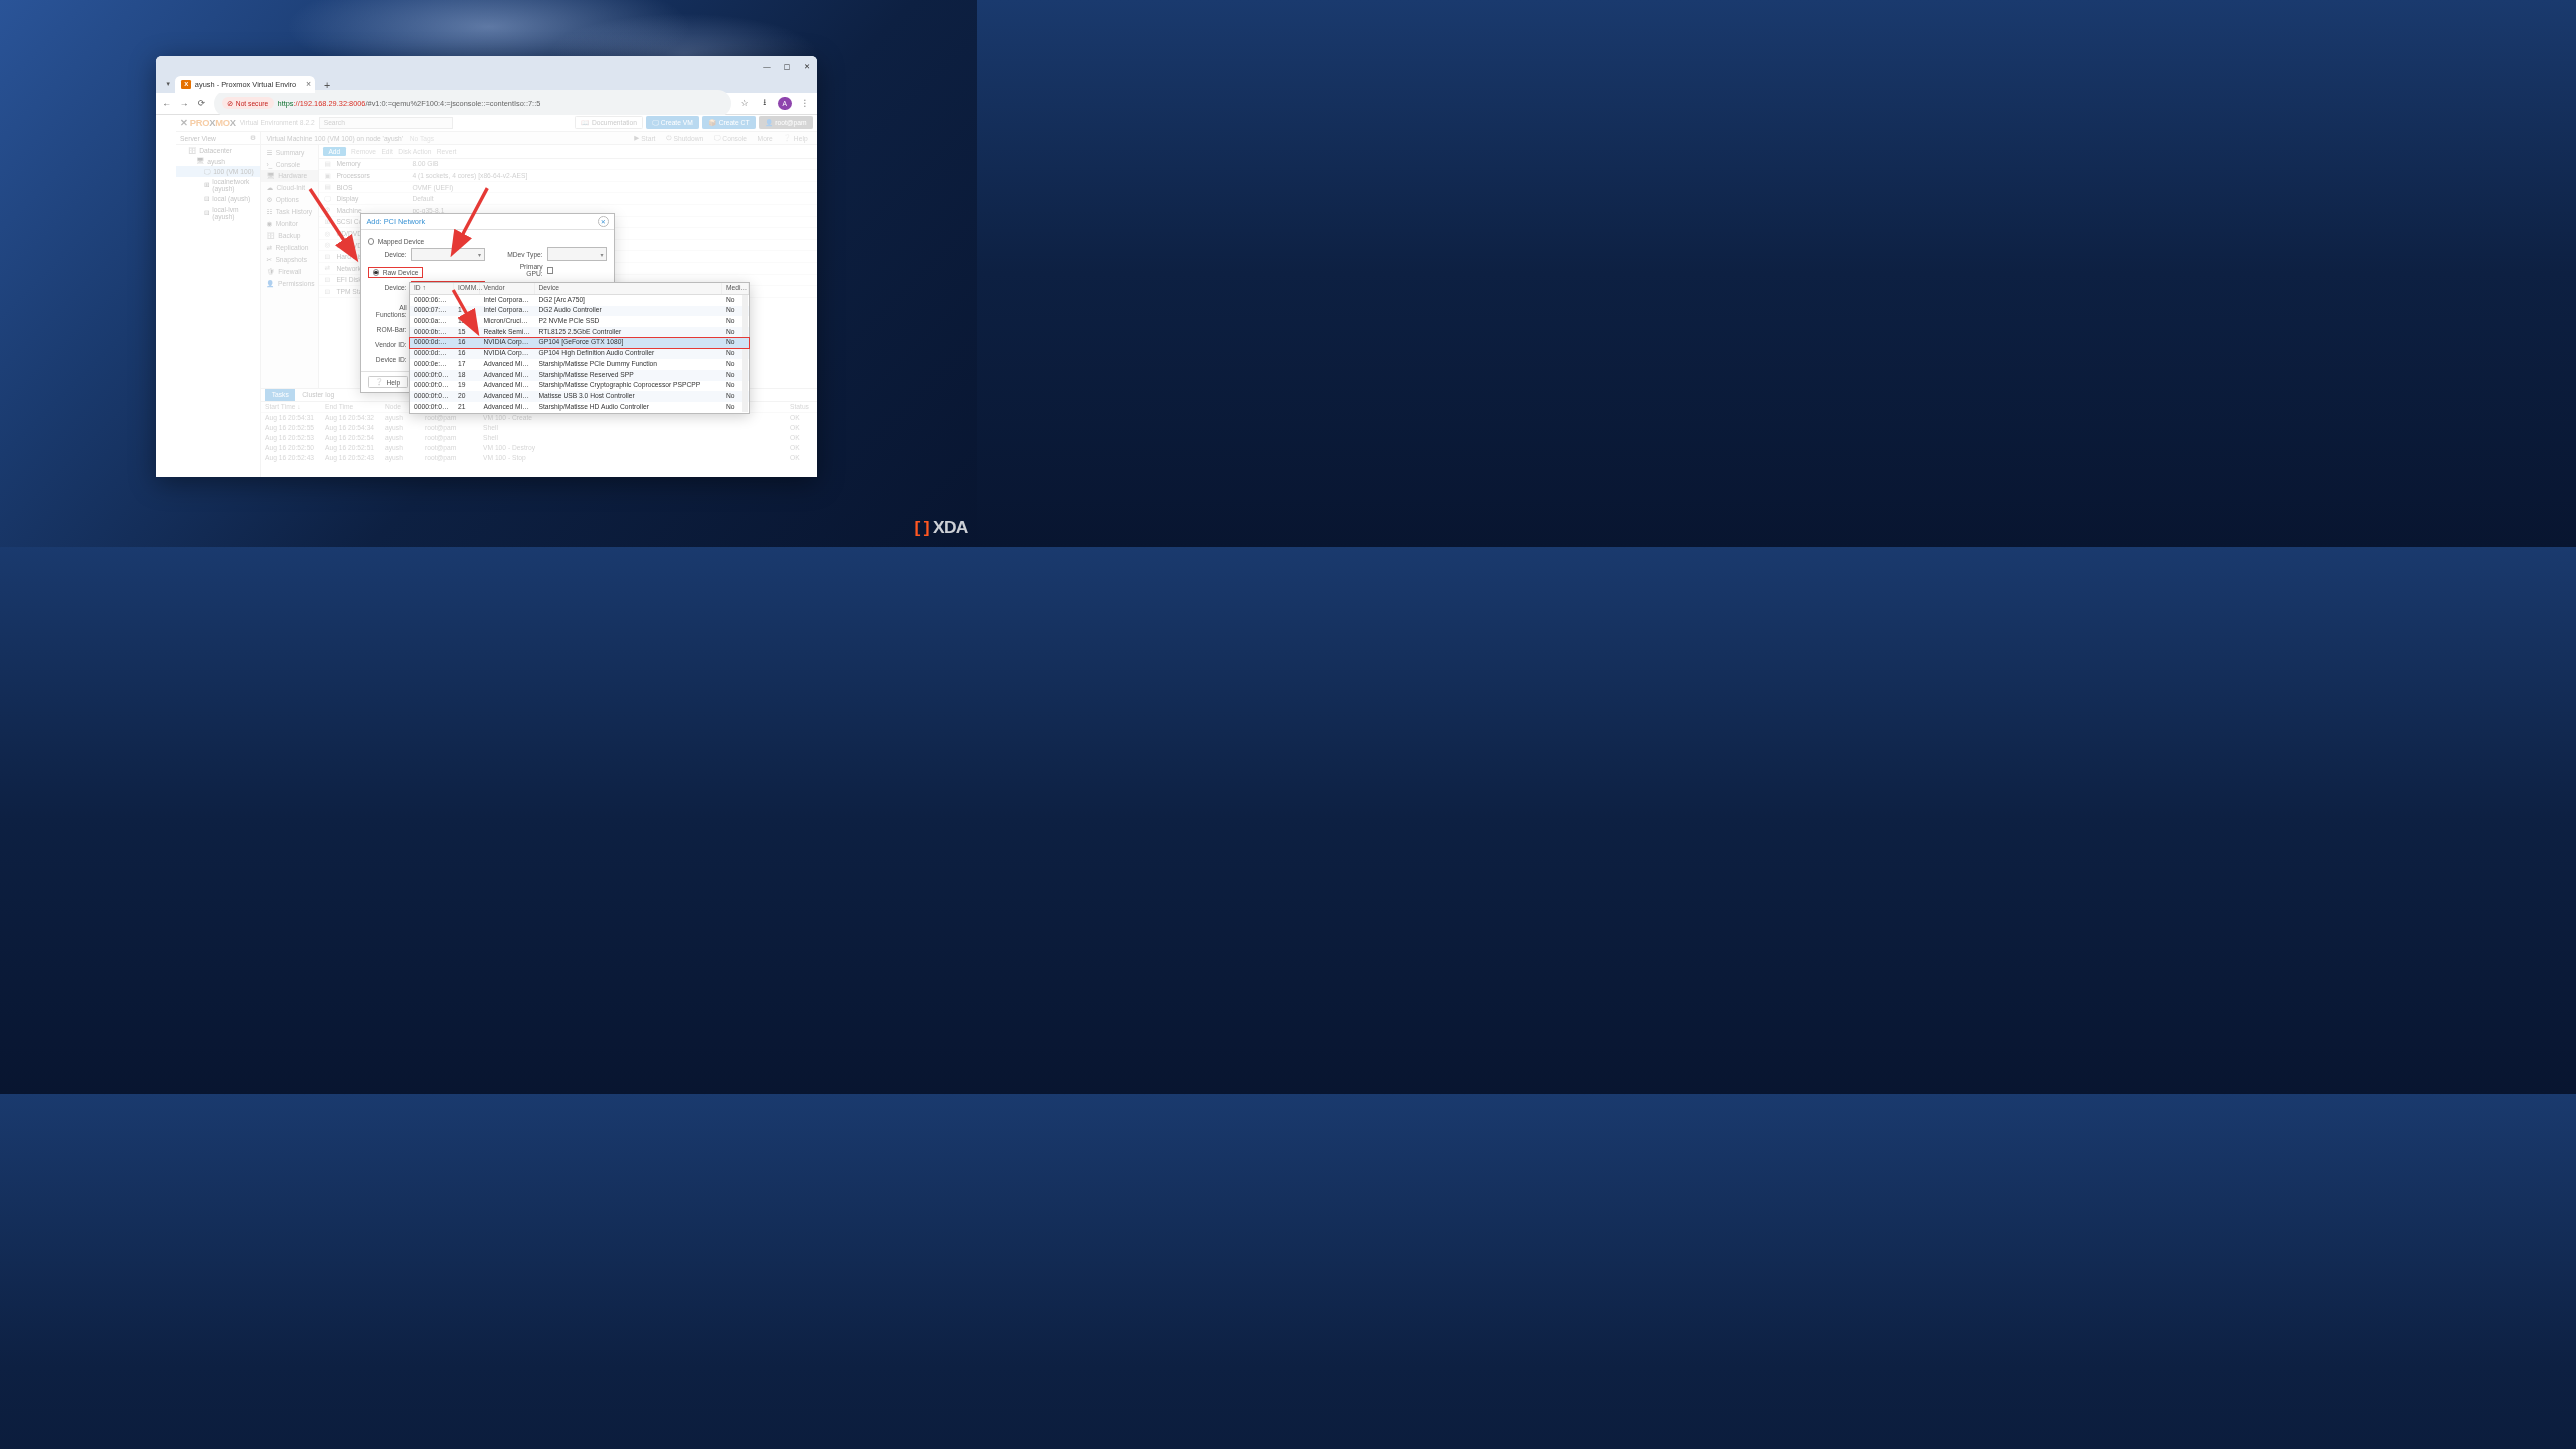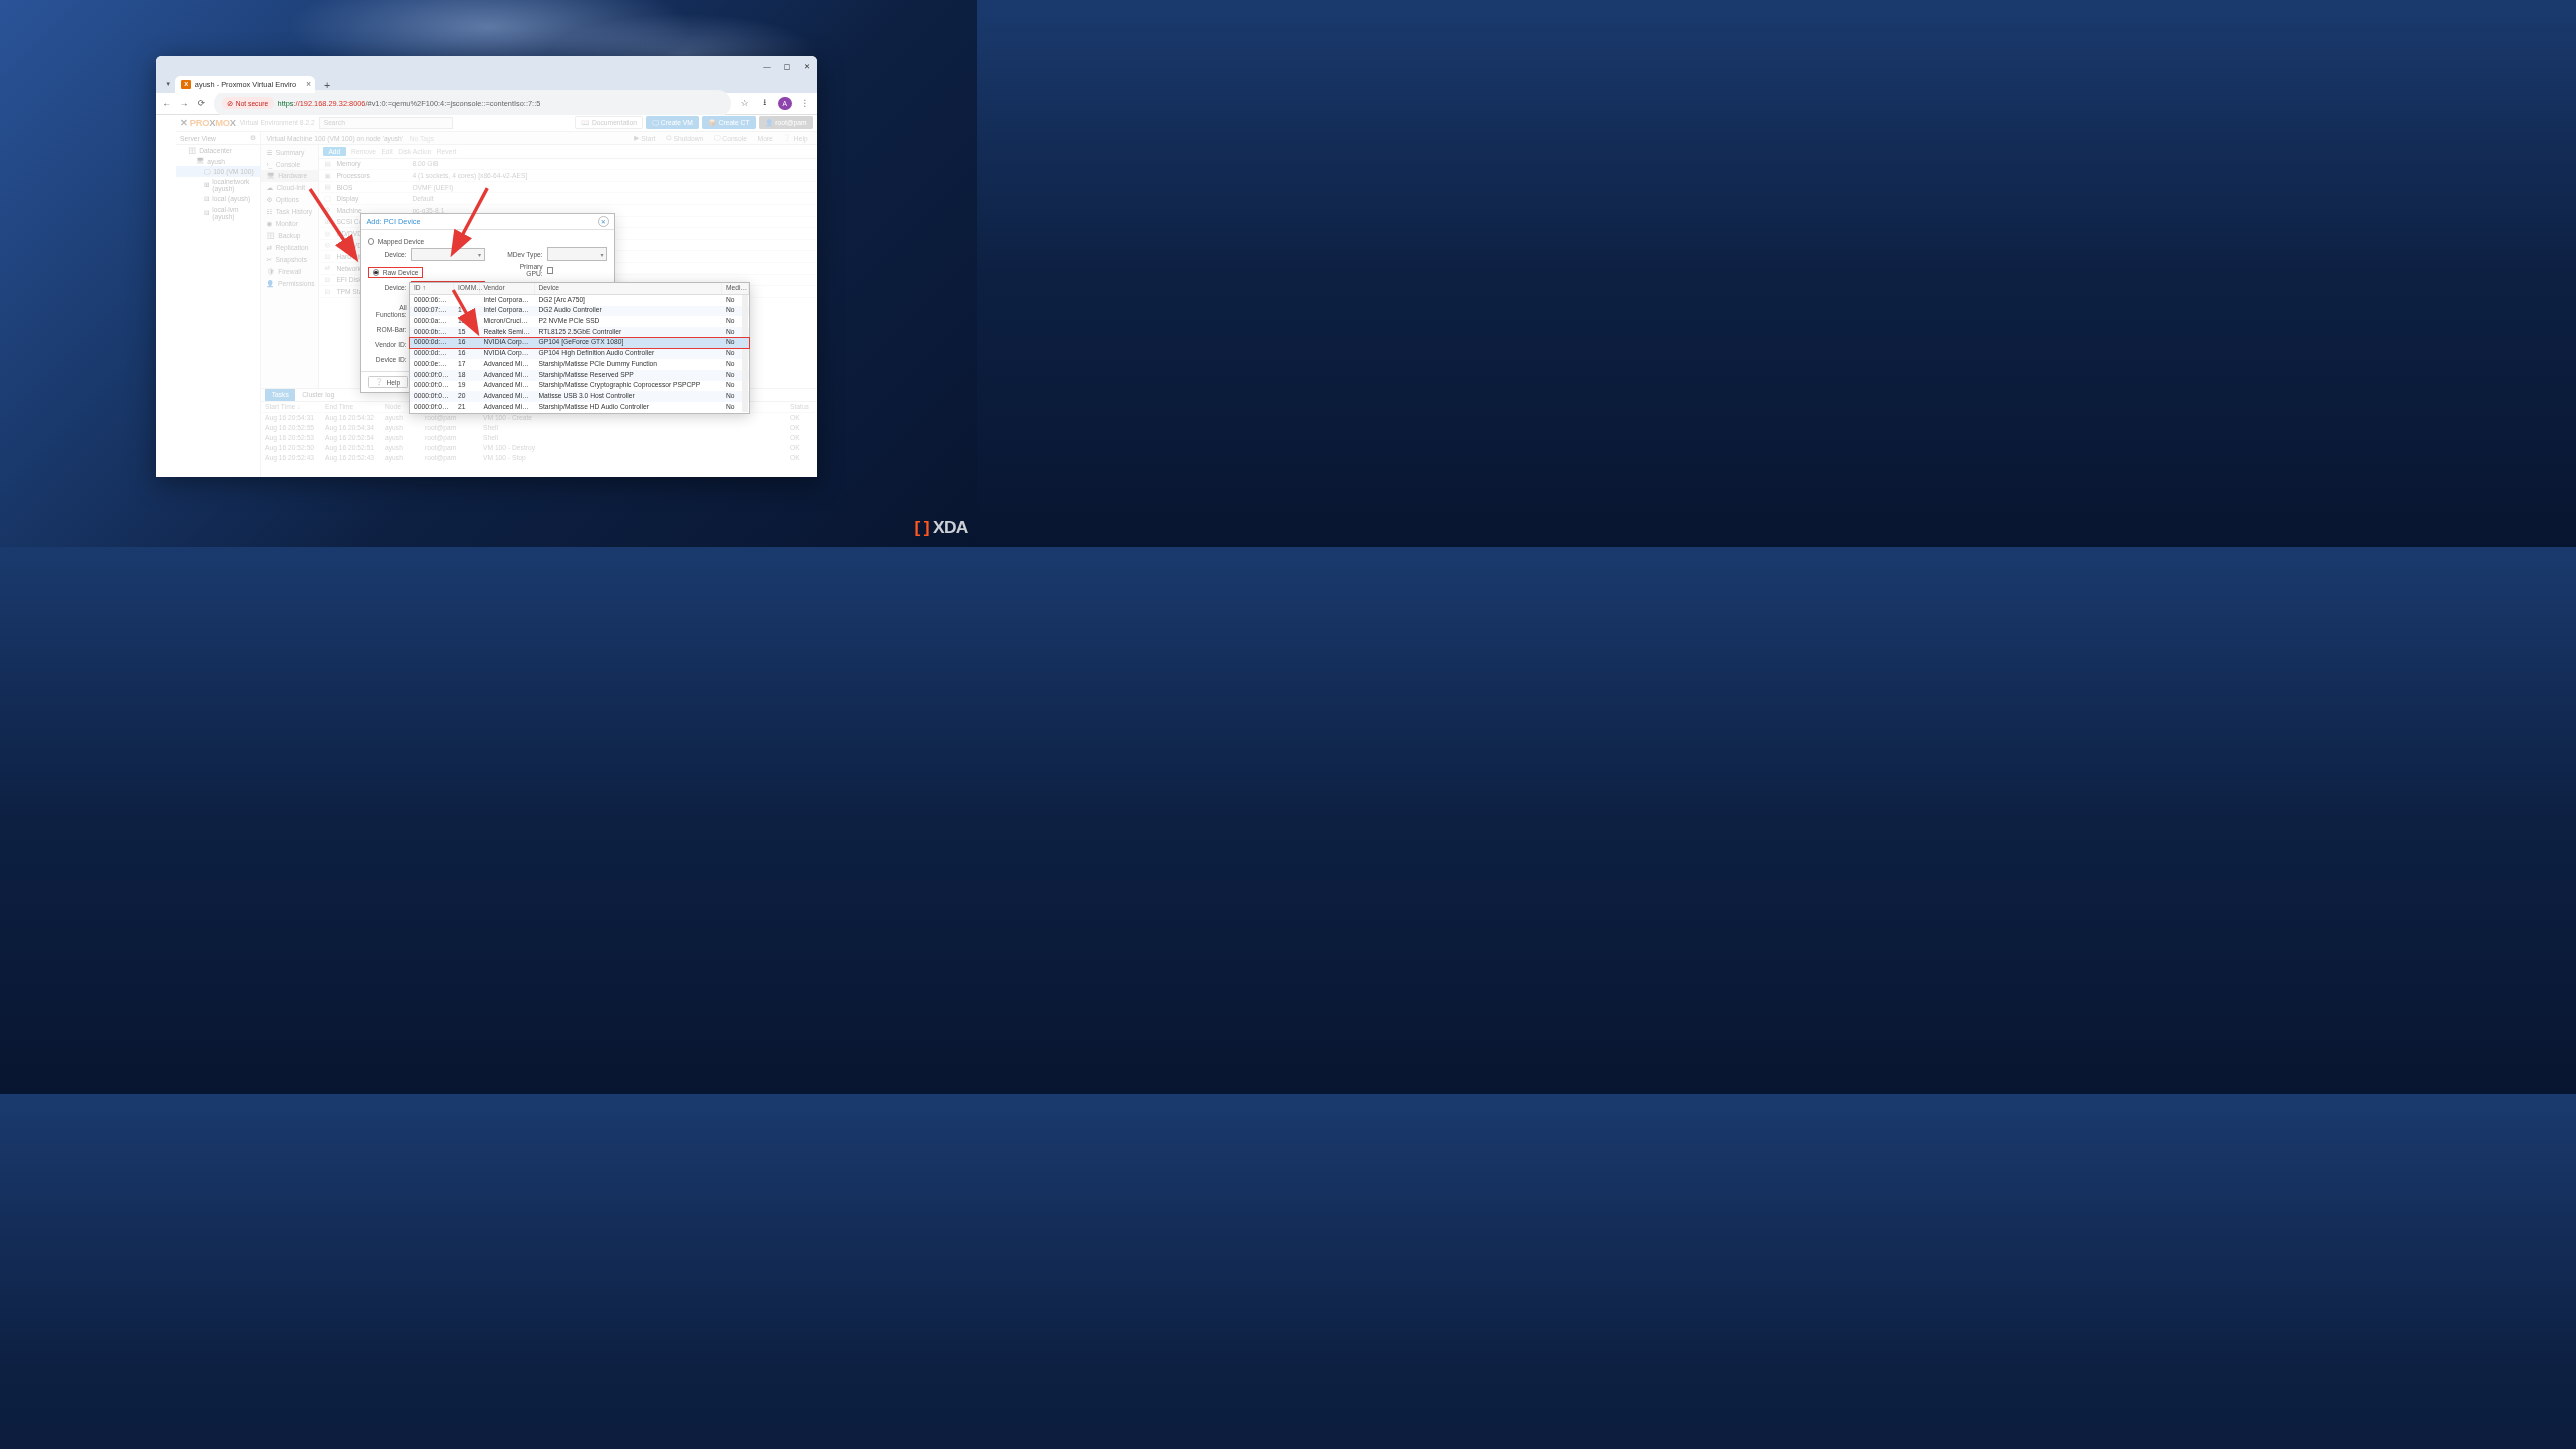--- a/index.html
+++ b/index.html
@@ -338,21 +338,21 @@
               </div>
             </div>
         </div>
       </div>
     </div>
   </div>
 </div>
 
 <div class="modal">
   <div class="modal-title">
-    <span>Add: PCI Device</span>
+    <span>Add: PCI Network</span>
     <span class="modal-close">✕</span>
   </div>
   <div class="modal-body">
     <div style="display:flex; gap:20px;">
       <div style="flex:1">
         <div class="form-row">
           <span class="radio"></span>
           <span>Mapped Device</span>
         </div>
         <div class="form-row">

